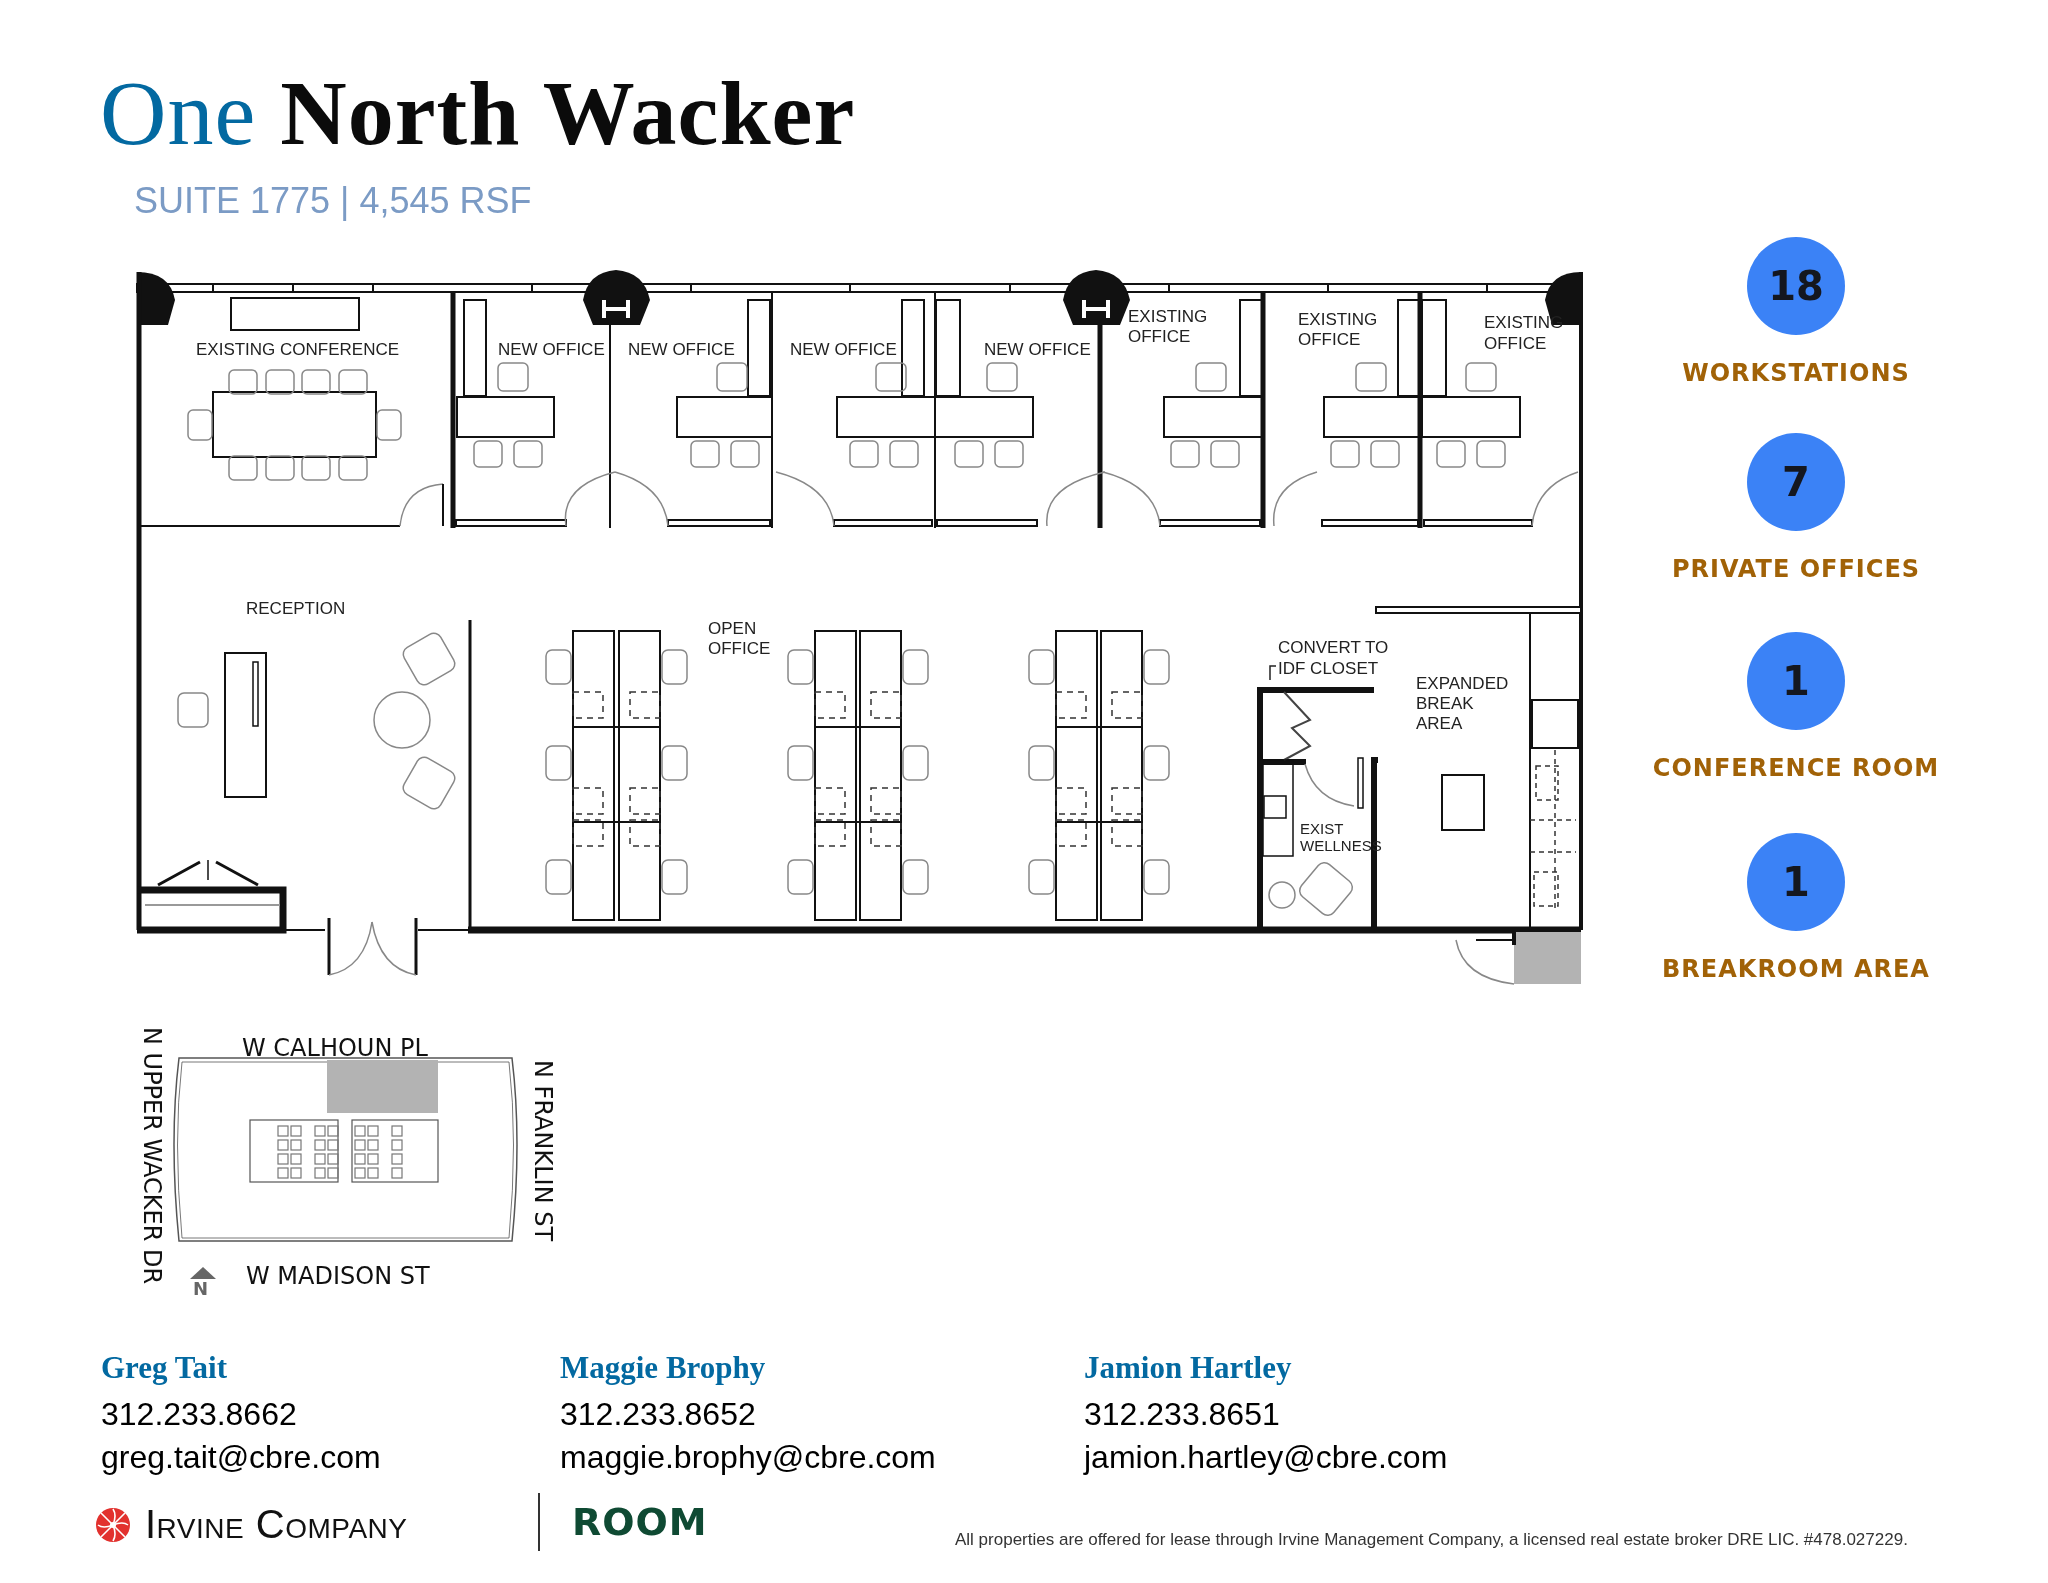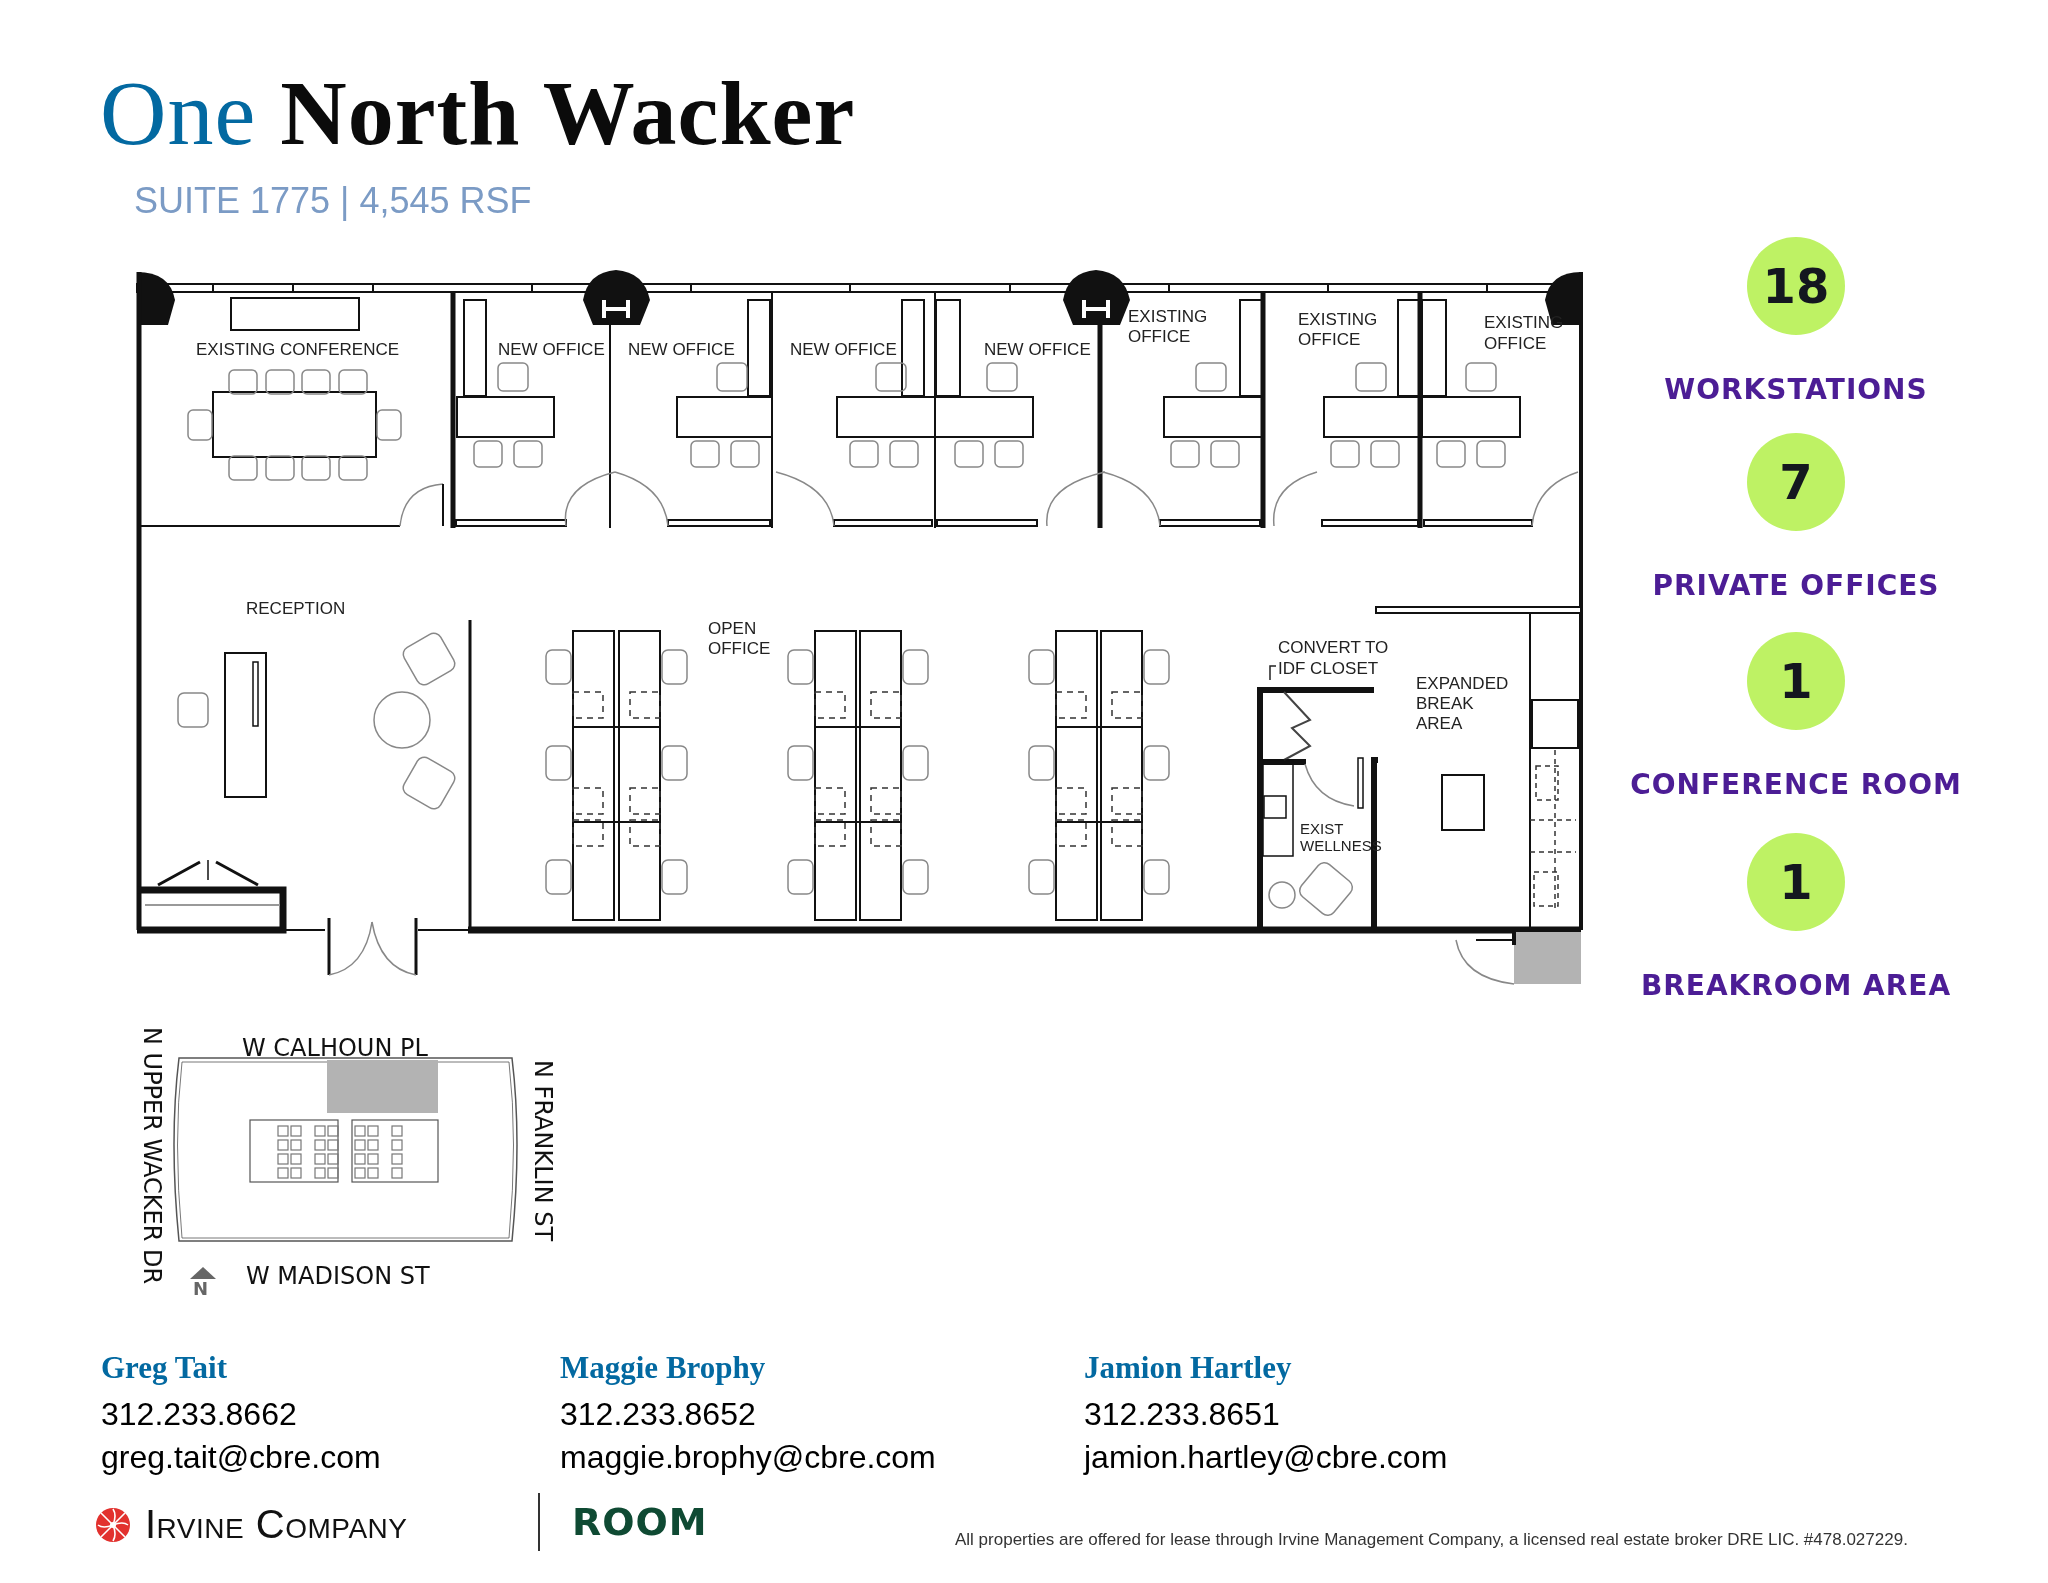--- a/index.html
+++ b/index.html
@@ -4,22 +4,22 @@
 <style>
   html, body { margin: 0; padding: 0; background: #ffffff; }
   body { width: 2048px; height: 1583px; position: relative; overflow: hidden; font-family: "Liberation Sans", sans-serif; }
   .abs { position: absolute; }
   .title { left: 100px; top: 60px; font-family: "Liberation Serif", "DejaVu Serif", serif; font-weight: bold; font-size: 92px; letter-spacing: 1px; white-space: nowrap; }
   .title .one { color: #0369a1; font-weight: normal; }
   .title .rest { color: #0b0b0b; }
   .subtitle { left: 134px; top: 180px; color: #7b9bc5; font-size: 36px; white-space: nowrap; }
   .plan { left: 0; top: 0; }
   .stat { width: 340px; text-align: center; left: 1626px; }
-  .stat .circle { width: 98px; height: 98px; border-radius: 50%; background: #bef264; margin: 0 auto; display: flex; align-items: center; justify-content: center; font-weight: bold; font-size: 48px; color: #14171f; font-family: "DejaVu Sans", sans-serif; }
-  .stat .label { margin-top: 38px; color: #4c1d95; font-size: 28px; font-weight: bold; letter-spacing: 1px; font-family: "DejaVu Sans", sans-serif; }
+  .stat .circle { width: 98px; height: 98px; border-radius: 50%; background: #3b82f6; margin: 0 auto; display: flex; align-items: center; justify-content: center; font-weight: bold; font-size: 40px; color: #14171f; font-family: "DejaVu Sans", sans-serif; }
+  .stat .label { margin-top: 24px; color: #a16207; font-size: 24px; font-weight: bold; letter-spacing: 1px; font-family: "DejaVu Sans", sans-serif; }
   .contact { top: 1350px; }
   .contact .name { font-family: "Liberation Serif", "DejaVu Serif", serif; font-weight: bold; font-size: 31px; color: #0369a1; }
   .contact .phone, .contact .email { font-size: 32px; color: #000000; margin-top: 6px; }
   .contact .phone { margin-top: 10px; }
   .irvine { left: 95px; top: 1502px; display: flex; align-items: center; }
   .irvine .logo-text { font-family: Liberation Sans, sans-serif; font-size: 40px; color: #111; margin-left: 14px; letter-spacing: 0.5px; font-variant: small-caps; }
   .divider { left: 538px; top: 1493px; width: 2px; height: 58px; background: #333; }
   .cbre { left: 572px; top: 1500px; font-family: "DejaVu Sans", sans-serif; font-weight: bold; font-size: 38px; color: #0f4a33; letter-spacing: 1px; }
   .disclaimer { left: 955px; top: 1530px; font-size: 17px; color: #333; white-space: nowrap; }
   .street { font-family: "DejaVu Sans", sans-serif; font-size: 24px; color: #111; white-space: nowrap; }

